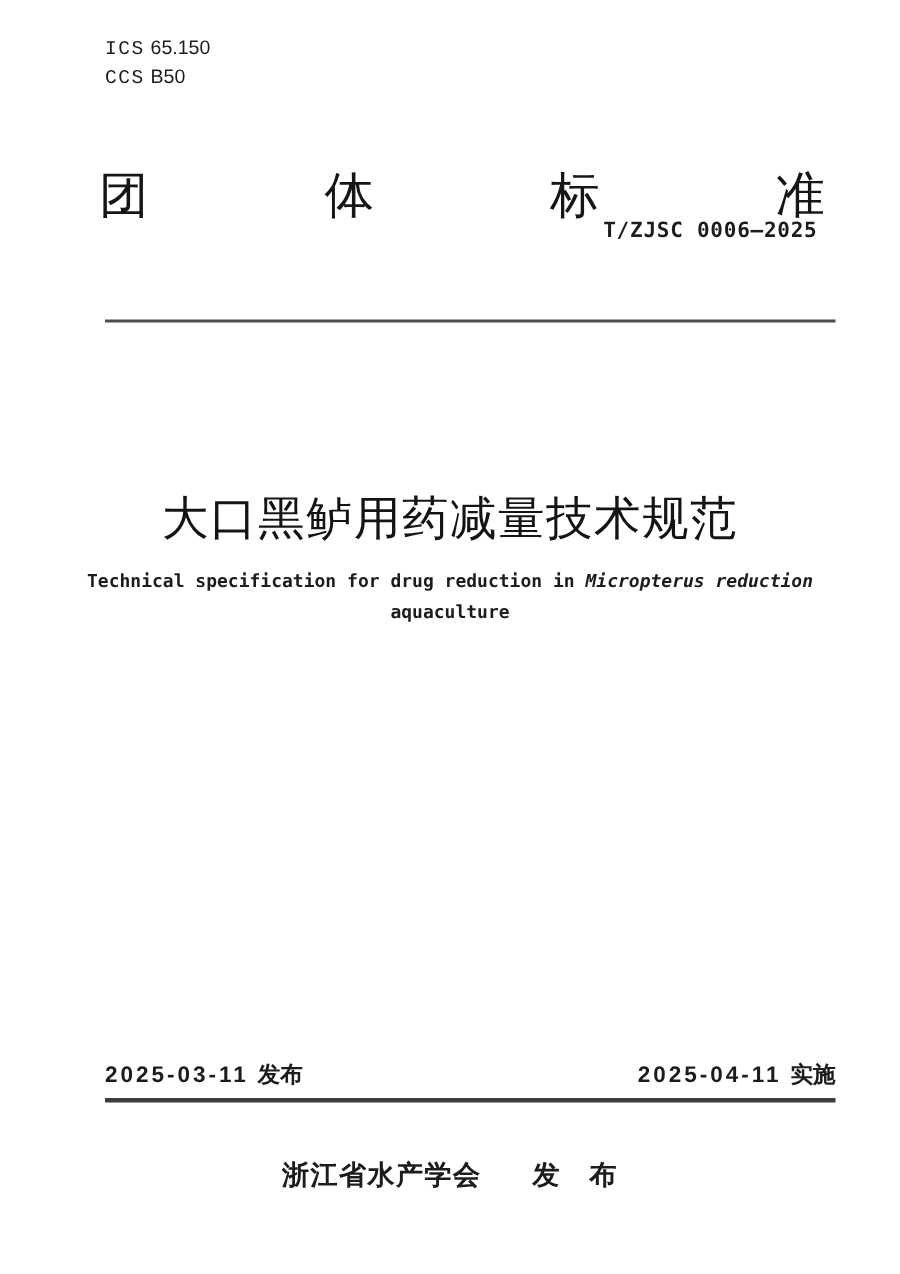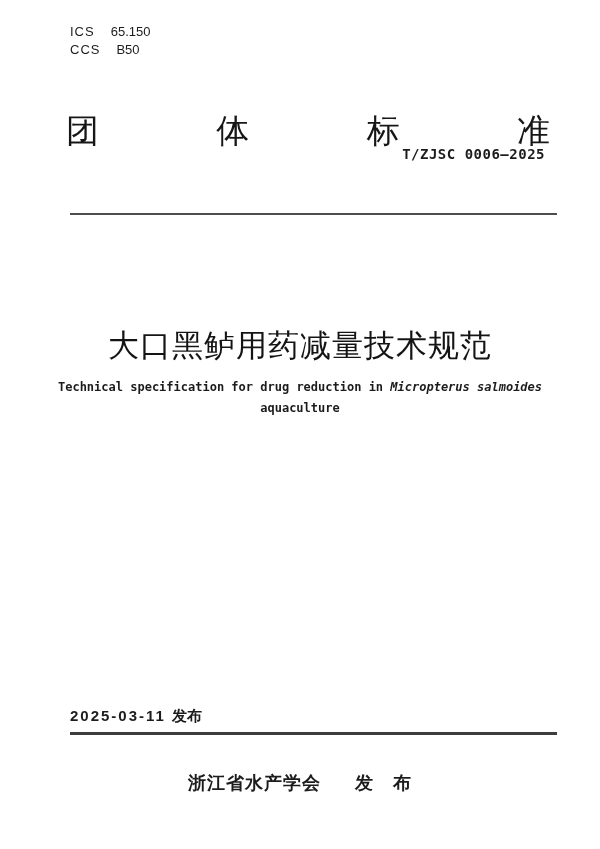--- a/index.html
+++ b/index.html
@@ -20,26 +20,26 @@
   
   .meta-codes {
     position: absolute;
     left: 70px;
     top: 23px;
     font-size: 13px;
     line-height: 18px;
     color: #1c1c1c;
   }
   .meta-codes .code-label {
-    font-family: Liberation Sans, sans-serif;
+    font-family: Liberation Mono, monospace;
     letter-spacing: 1px;
   }
   .meta-codes .code-value {
     font-family: "Liberation Sans", sans-serif;
-    margin-left: 16px;
+    margin-left: 4px;
   }
 
   
   .logo {
     position: absolute;
     right: 74px;
     top: 56px;
     font-family: "Liberation Serif", "DejaVu Serif", serif;
     font-weight: bold;
     font-size: 54px;
@@ -187,27 +187,30 @@
     <span>准</span>
   </div>
 
   <div class="standard-number">T/ZJSC 0006—2025</div>
 
   <div class="rule-top"></div>
 
   <div class="title-cn">大口黑鲈用药减量技术规范</div>
 
   <div class="title-en">
-    <span>Technical specification for drug reduction in </span><em>Micropterus salmoides</em><br>
+    <span>Technical specification for drug reduction in </span><em>Micropterus reduction</em><br>
     <span>aquaculture</span>
   </div>
 
   <div class="dates-row">
     <div>
       <span class="date-value">2025-03-11</span><span>发布</span>
+    </div>
+    <div>
+      <span class="date-value">2025-04-11</span><span>实施</span>
     </div>
   </div>
 
   <div class="rule-bottom"></div>
 
   <div class="publisher-row">
     <span>浙江省水产学会</span>
     <span>发　布</span>
   </div>
 

